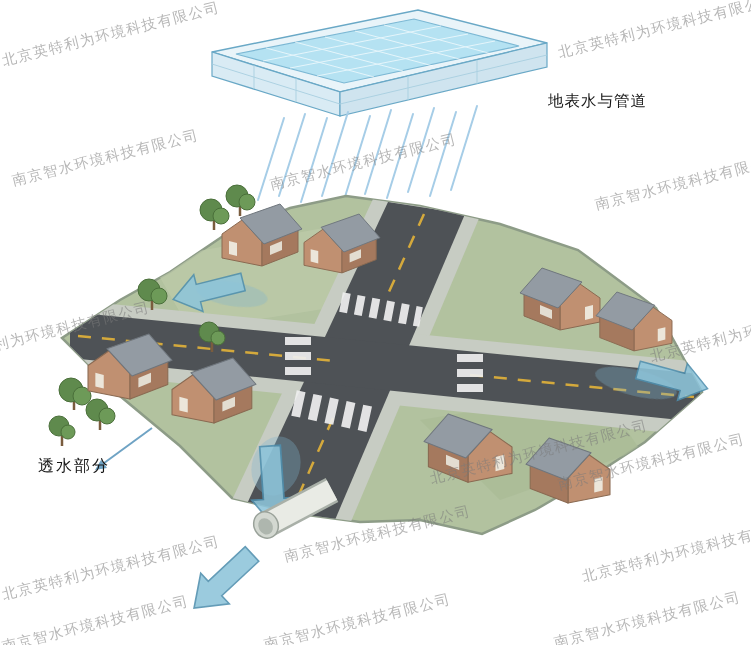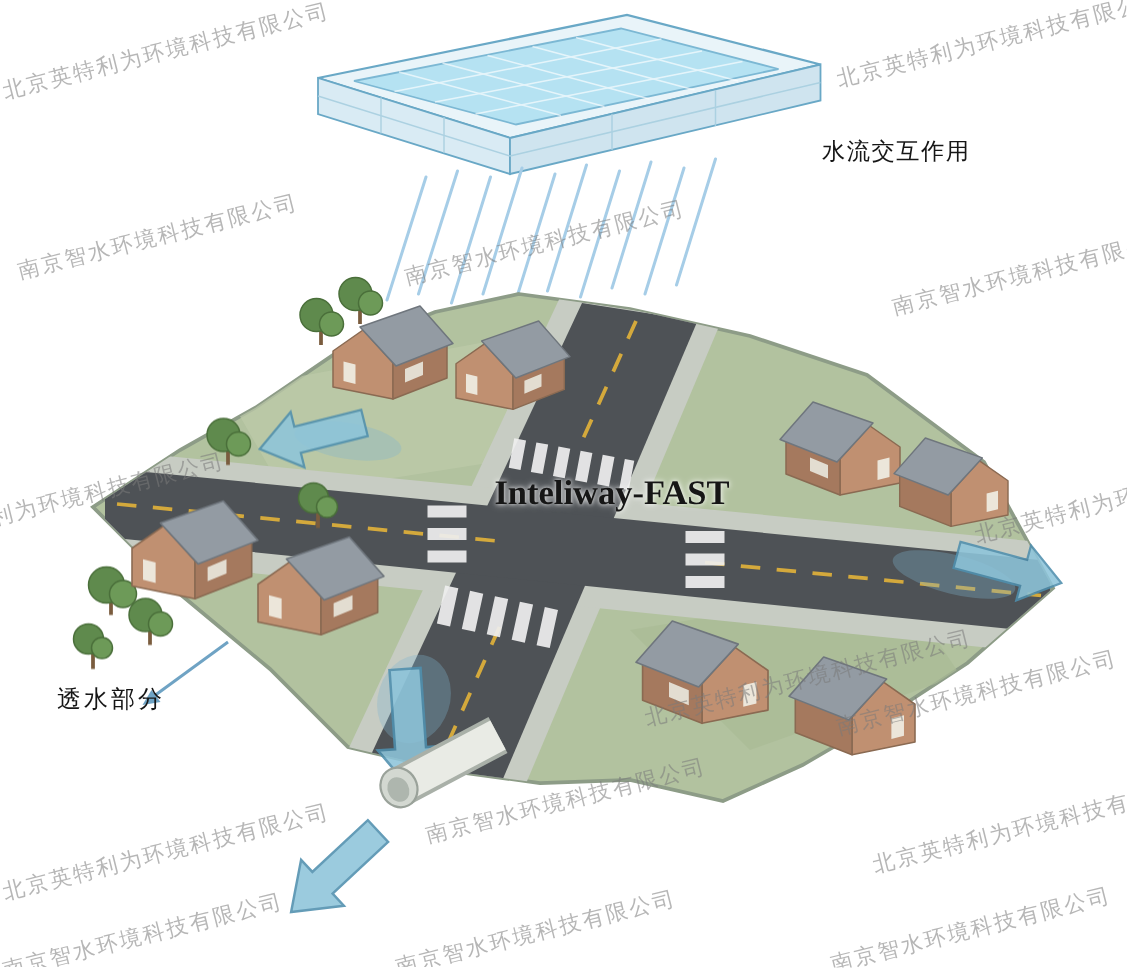--- a/index.html
+++ b/index.html
@@ -221,23 +221,22 @@
       <ellipse cx="266" cy="525" rx="12" ry="13.5" fill="#d3d8d1" stroke="#9aa29a" stroke-width="1.5" transform="rotate(-28 266 525)"></ellipse>
       <ellipse cx="265" cy="526" rx="7" ry="8.5" fill="#aeb6ae" transform="rotate(-28 266 525)"></ellipse>
     </g>
 
     <g>
       <line x1="152" y1="428" x2="100" y2="466" stroke="#6fa3c4" stroke-width="2"></line>
       <polygon points="95,470 101,460 107,468" fill="#6fa3c4"></polygon>
     </g>
   </svg>
 
-  <div class="label" style="left:548px;top:91px;font-size:15.5px;letter-spacing:1px;">水流交互作用</div>
-
-  <div class="label center-title" style="left:308px;top:316px;width:200px;text-align:center;">Inteliway-FAST</div>
+  <div class="label" style="left:548px;top:91px;font-size:15.5px;letter-spacing:1px;">地表水与管道</div>
+
 
   <div class="label" style="left:38px;top:456px;font-size:16px;letter-spacing:2px;">透水部分</div>
 
 
   <span class="wm" style="left:0px;top:52px">北京英特利为环境科技有限公司</span>
   <span class="wm" style="left:556px;top:44px">北京英特利为环境科技有限公司</span>
   <span class="wm" style="left:10px;top:172px">南京智水环境科技有限公司</span>
   <span class="wm" style="left:268px;top:176px">南京智水环境科技有限公司</span>
   <span class="wm" style="left:593px;top:196px">南京智水环境科技有限公司</span>
   <span class="wm" style="left:648px;top:348px">北京英特利为环境科技有限公司</span>

